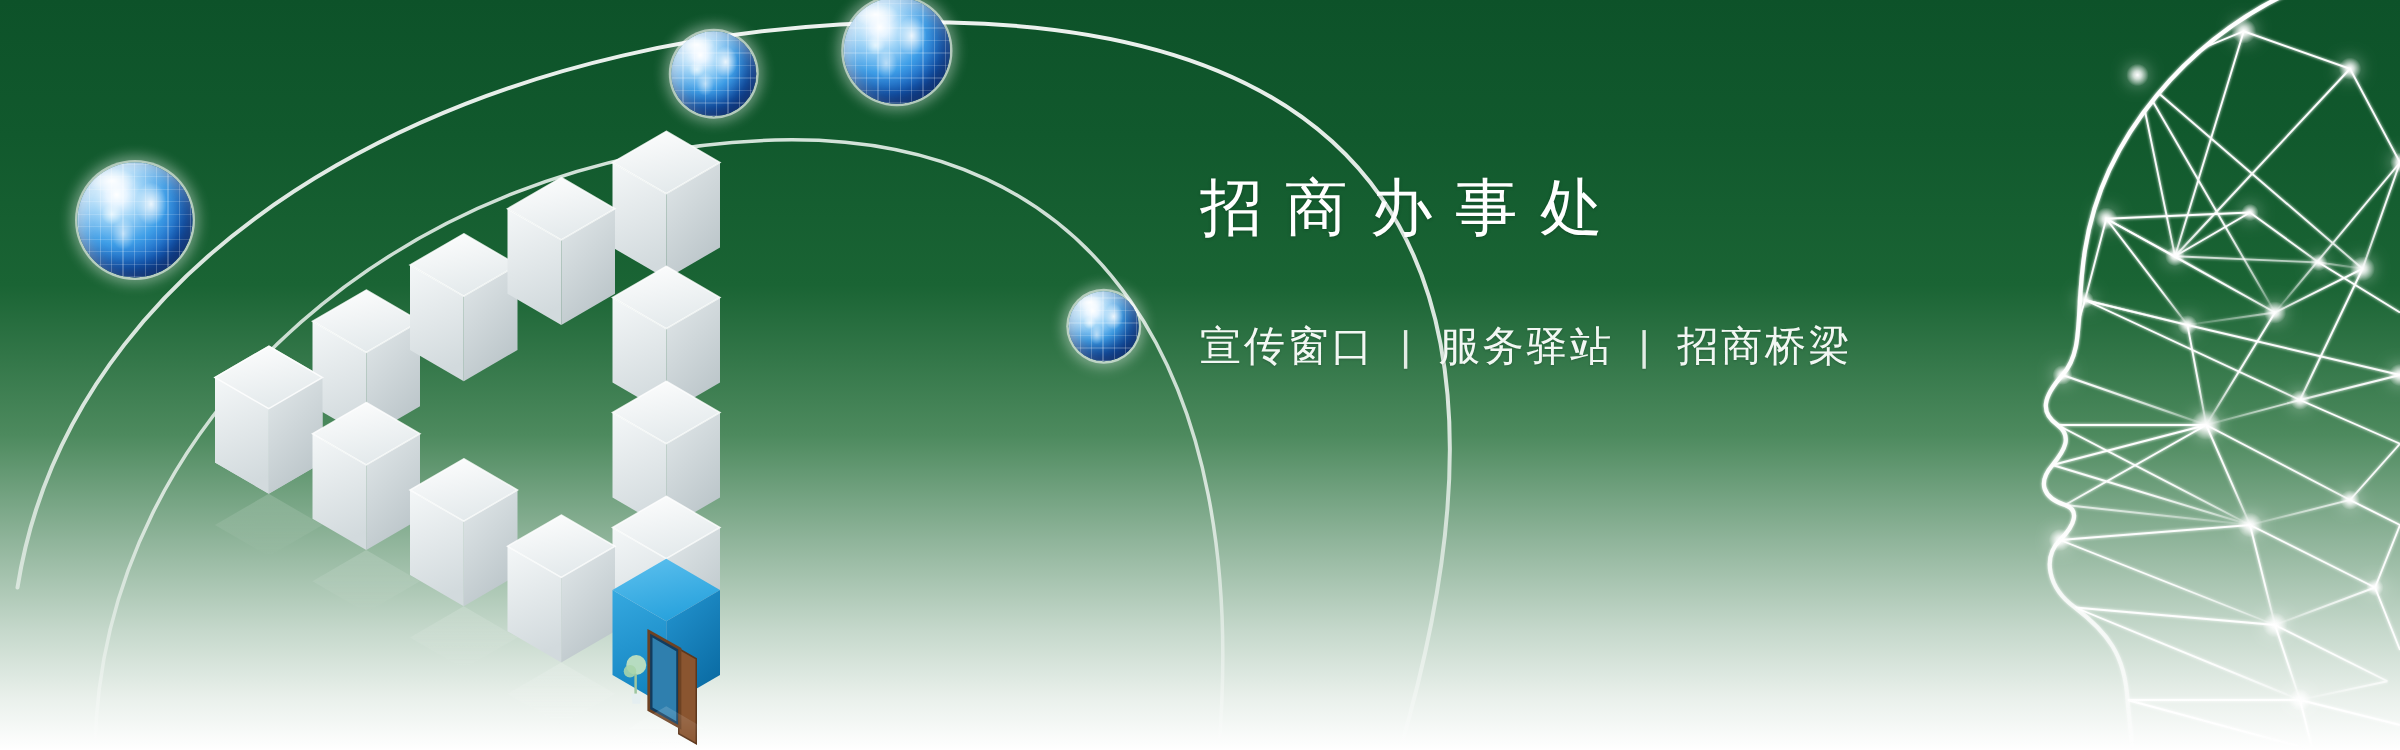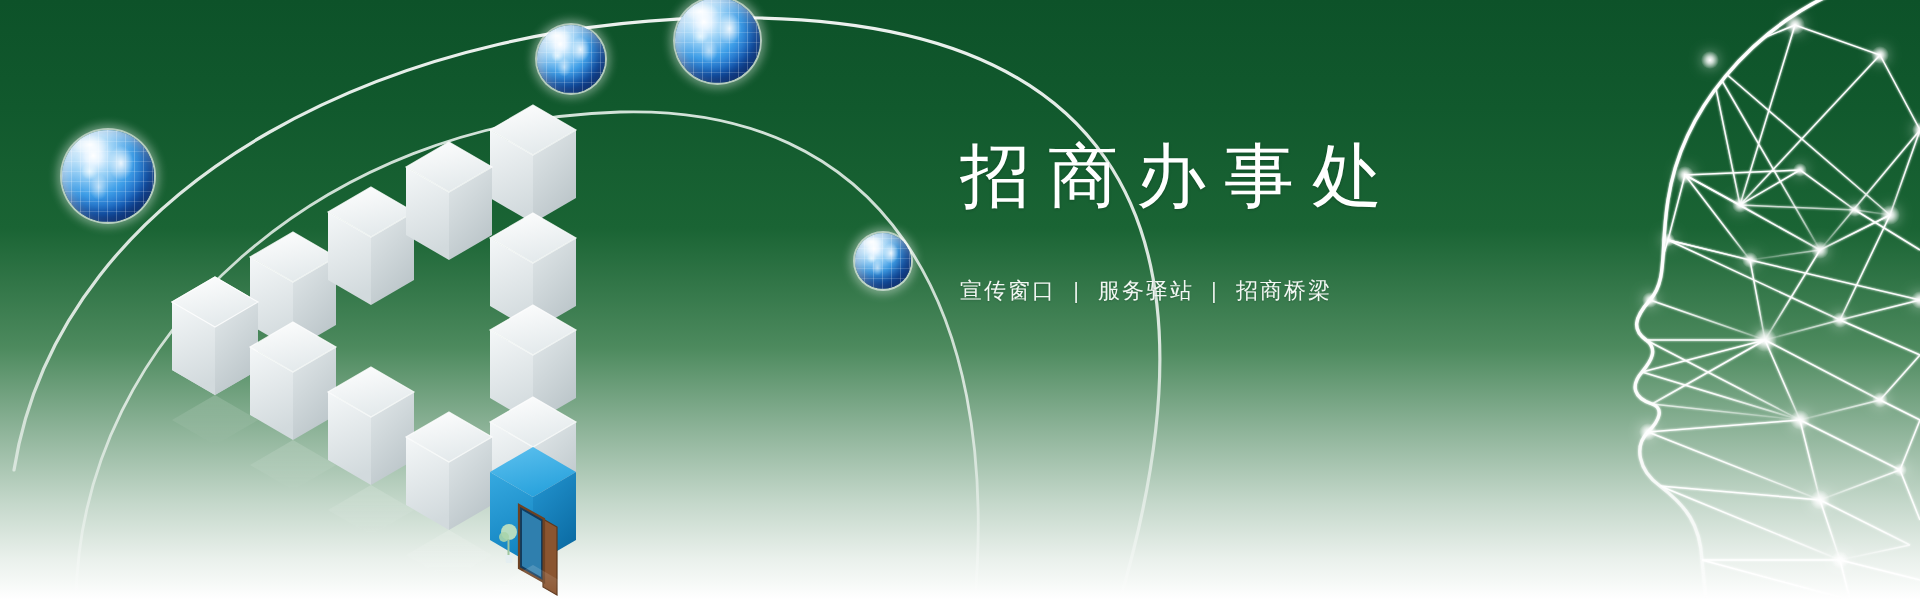--- a/index.html
+++ b/index.html
@@ -59,33 +59,33 @@
   #cube-logo svg{display:block;width:100%;height:100%;}
 
   
   #head-net{position:absolute;right:0;top:0;width:330px;height:600px;}
   #head-net svg{display:block;width:100%;height:100%;}
 
   
   #text-block{position:absolute;left:960px;top:140px;width:620px;}
   #main-title{
     font-family:"Liberation Serif","DejaVu Serif",serif;
-    font-size:70px;
+    font-size:50px;
     line-height:1.06;
     font-weight:400;
     color:#ffffff;
     letter-spacing:18px;
     margin:0;
     white-space:nowrap;
     text-shadow:0 1px 3px rgba(0,0,0,.20);
   }
   #subtitle{
     margin:62px 0 0 0;
     font-family:"Liberation Sans","DejaVu Sans",sans-serif;
-    font-size:22px;
+    font-size:33px;
     font-weight:400;
     color:#f2f7f3;
     letter-spacing:2px;
     white-space:nowrap;
     text-shadow:0 1px 2px rgba(0,0,0,.18);
   }
   #subtitle .sep{padding:0 9px;opacity:.92;}
 </style>
 </head>
 <body>

